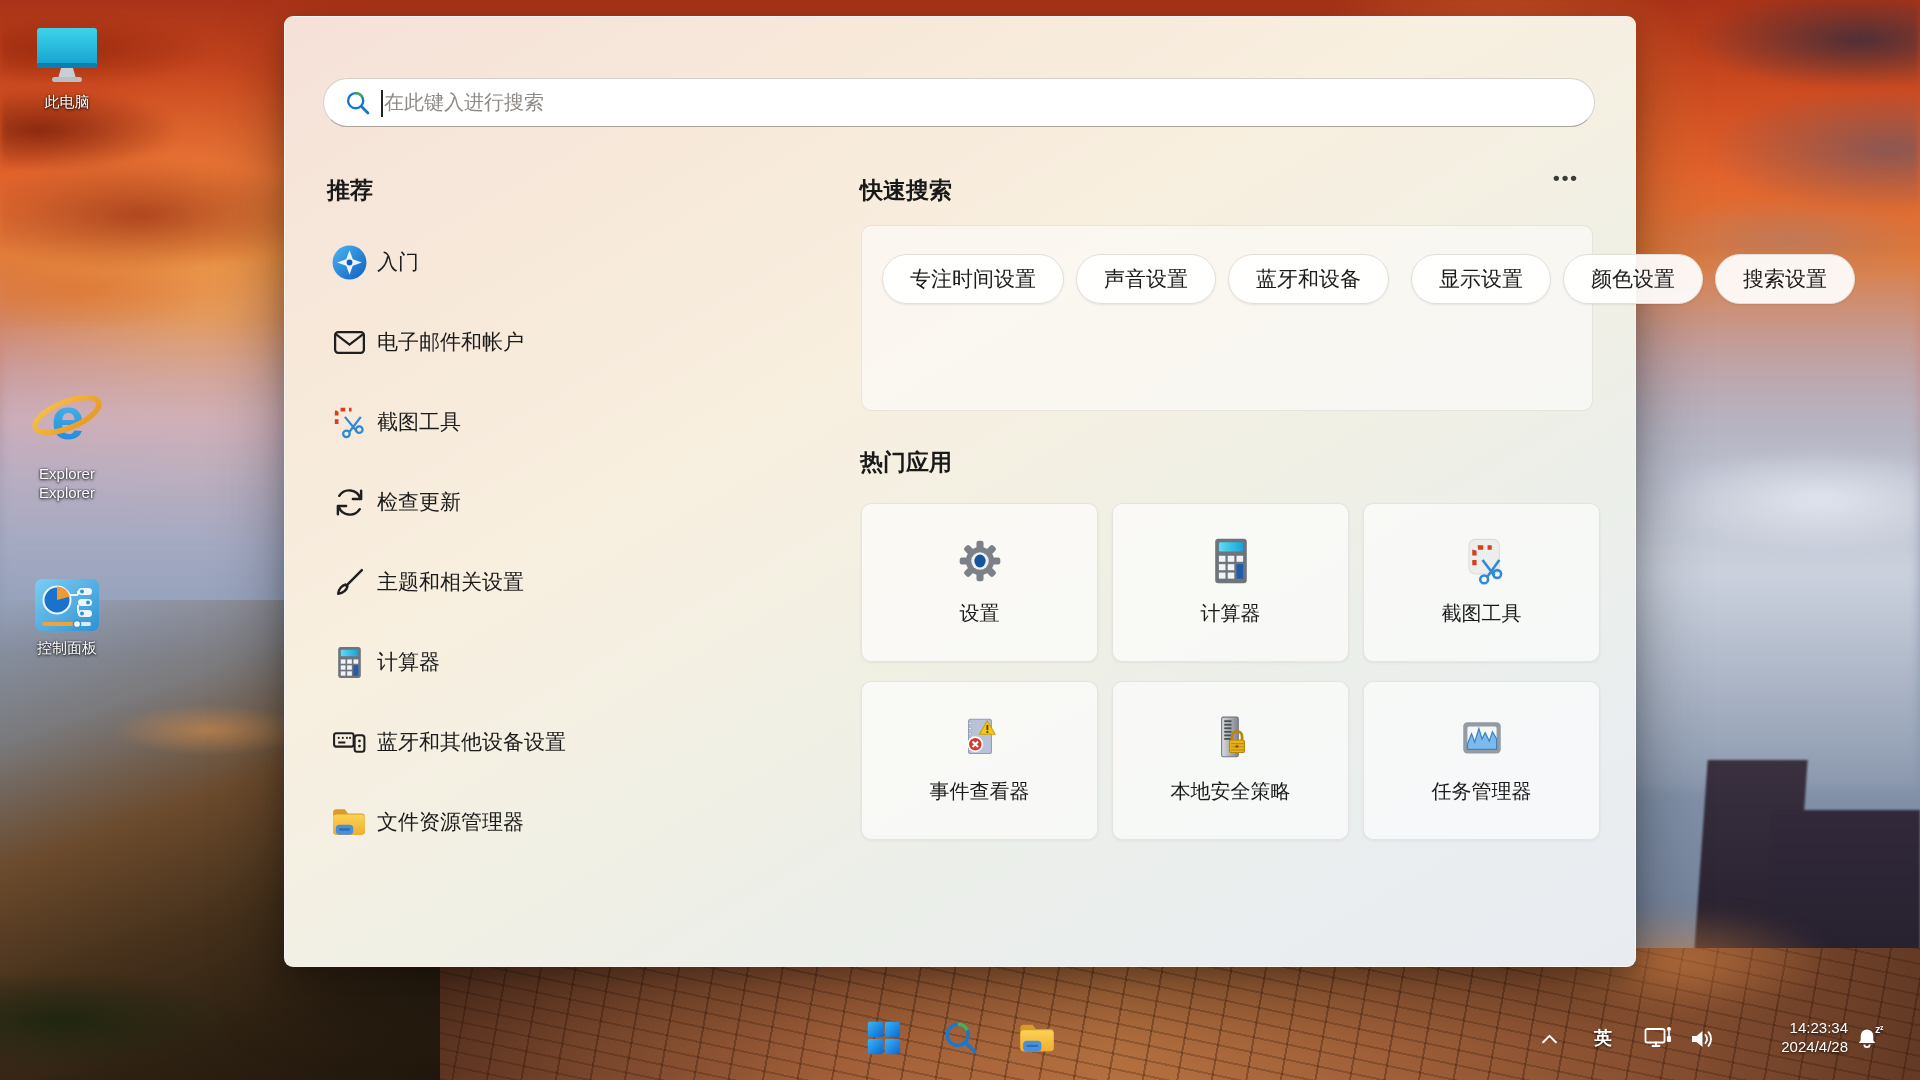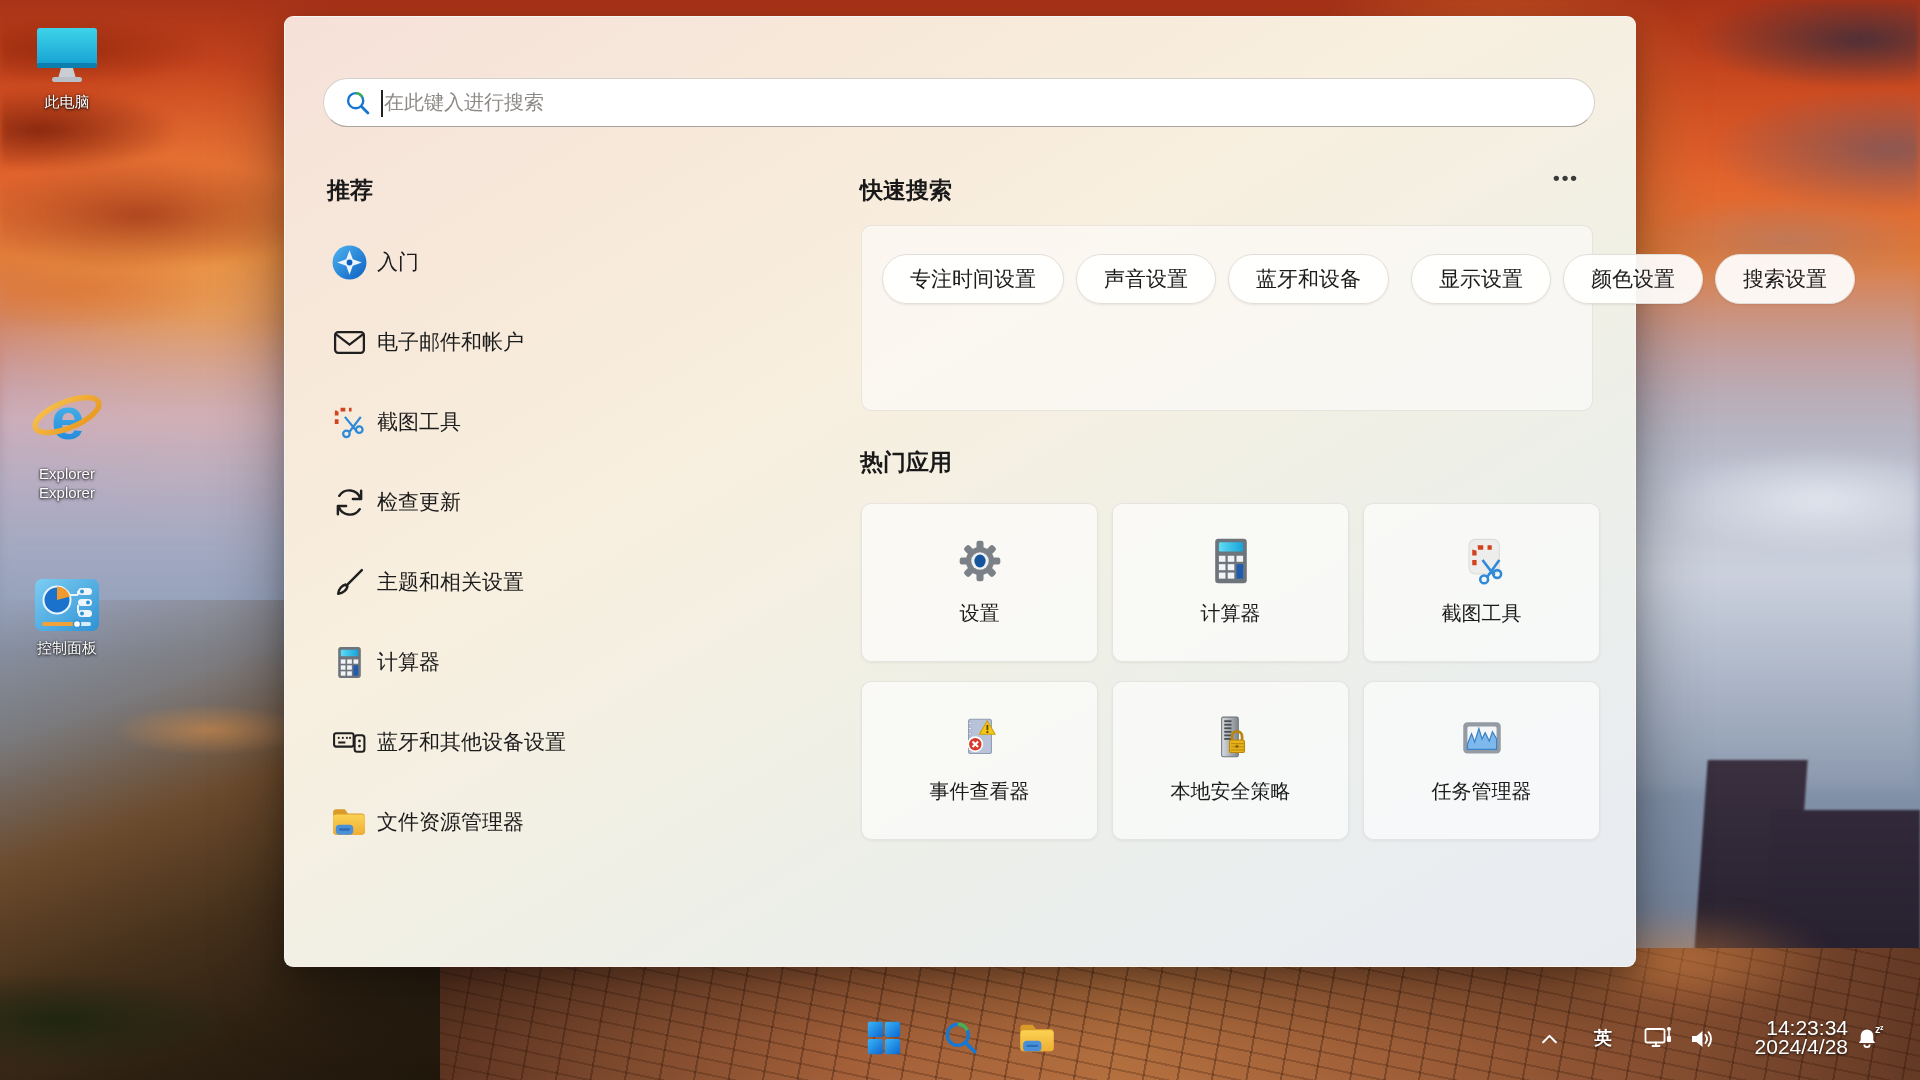--- a/index.html
+++ b/index.html
@@ -111,21 +111,21 @@
   .tb-start  { left:862px; }
   .tb-search { left:939px; }
   .tb-folder { left:1015px; }
   .tray-item { position:absolute; z-index:4; color:#fff; cursor:pointer;
     text-shadow:0 1px 3px rgba(0,0,0,0.85); display:flex; align-items:center; justify-content:center; }
   .tr-chevron { left:1534px; top:1026px; width:30px; height:24px; }
   .tr-ime { left:1588px; top:1026px; width:30px; height:24px; font-size:18px; font-weight:600; }
   .tr-net { left:1642px; top:1024px; width:36px; height:28px; }
   .tr-vol { left:1686px; top:1025px; width:34px; height:27px; }
   .tr-clock { position:absolute; right:72px; top:1018px; z-index:4; text-align:right; color:#fff;
-    font-size:21px; line-height:19px; text-shadow:0 1px 3px rgba(0,0,0,0.85); cursor:pointer; }
+    font-size:15px; line-height:19px; text-shadow:0 1px 3px rgba(0,0,0,0.85); cursor:pointer; }
   .tr-bell { left:1852px; top:1022px; width:36px; height:30px; }
   svg { display:block; }
 </style>
 </head>
 <body>
 
 <div class="screen">
 
   <svg width="0" height="0" style="position:absolute">
     <defs>

